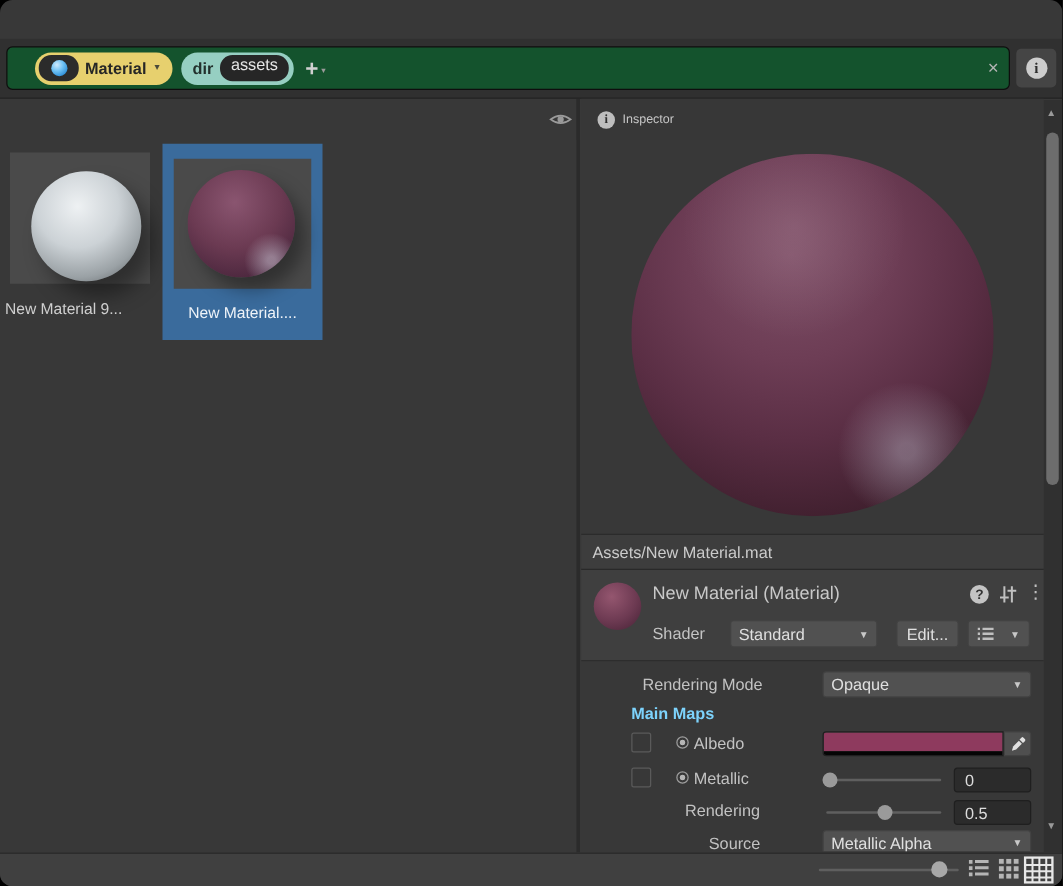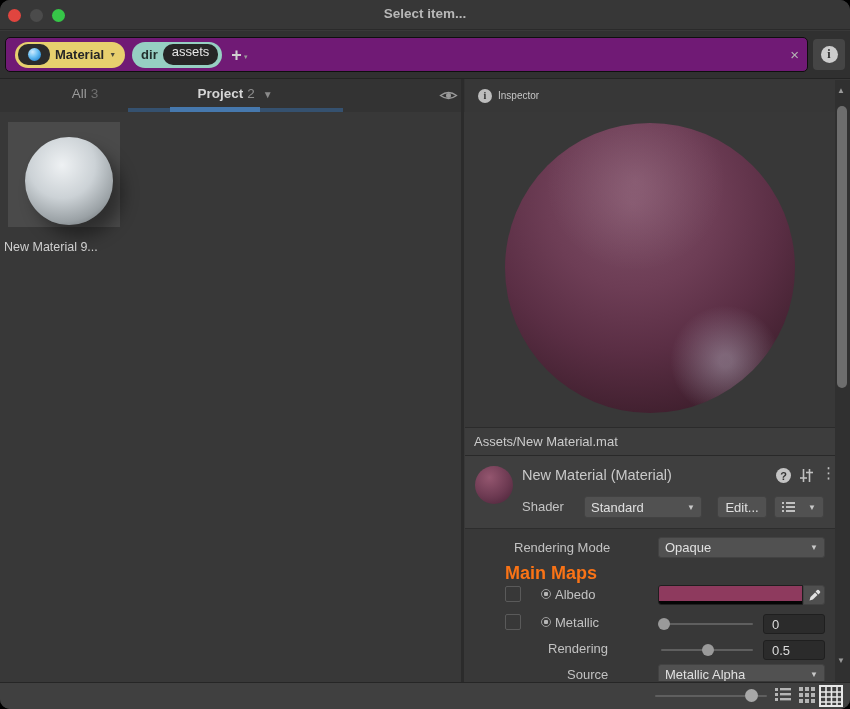--- a/index.html
+++ b/index.html
@@ -10,21 +10,21 @@
   
   #titlebar{left:0;top:0;width:850px;height:30px;background:#373737;border-bottom:1px solid #2a2a2a;}
   .traffic{top:9px;width:13px;height:13px;border-radius:50%;}
   #tl-red{left:8px;background:#e0453f;}
   #tl-mid{left:30px;background:#4b4b4b;}
   #tl-green{left:52px;background:#36c648;}
   #win-title{left:0;right:0;top:6px;text-align:center;font-size:13.5px;font-weight:bold;color:#b8b8b8;}
 
   
   #searchrow{left:0;top:31px;width:850px;height:48px;background:#303030;border-bottom:1px solid #232323;}
-  #search-field{left:5px;top:6px;width:803px;height:35px;background:#701a75;border:1px solid #0e0e0e;border-radius:5px;display:flex;align-items:center;padding:0 8px 0 9px;gap:7px;}
+  #search-field{left:5px;top:6px;width:803px;height:35px;background:#14532d;border:1px solid #0e0e0e;border-radius:5px;display:flex;align-items:center;padding:0 8px 0 22px;gap:7px;}
   .pill{height:26px;border-radius:13px;display:flex;align-items:center;padding:0 9px 0 3px;gap:5px;}
   #pill-material{background:#e7d06e;}
   #pill-material .darkbox{width:32px;height:21px;background:#2b2b2b;border-radius:10px;display:flex;align-items:center;justify-content:center;}
   .sphere-mini{width:13px;height:13px;border-radius:50%;background:radial-gradient(circle at 35% 30%,#cfeafd,#6fc2f5 40%,#2e8fd8 78%,#1b6aaa);}
   #pill-material .pill-label{font-size:13px;font-weight:bold;color:#262626;}
   .tiny-caret{font-size:7px;color:#4a4a3a;}
   #pill-dir{background:#96cfc2;padding:0 4px 0 9px;}
   #pill-dir .pill-label{font-size:13px;font-weight:bold;color:#22302c;}
   #pill-dir .darkbox{height:21px;background:#262626;border-radius:10px;padding:0 9px;display:flex;}
   #pill-dir .darkbox span{font-size:13px;color:#e6e6e6;}
@@ -89,21 +89,21 @@
   
   #props{left:0;top:417px;width:370px;height:152px;overflow:hidden;}
   .prop-label{font-size:13px;color:#c2c2c2;}
   .checkbox{width:16px;height:16px;background:#383838;border:1px solid #5a5a5a;border-radius:2px;}
   .circle-icon{width:10px;height:10px;border:1px solid #9d9d9d;border-radius:50%;background:radial-gradient(circle,#b5b5b5 0 2px,transparent 2.5px);}
   .value-box{background:#2b2b2b;border:1px solid #1f1f1f;border-radius:3px;font-size:13px;color:#dcdcdc;padding-left:8px;display:flex;align-items:center;}
   .slider-track{height:2px;background:#5f5f5f;border-radius:1px;}
   .slider-thumb{width:12px;height:12px;border-radius:50%;background:#9a9a9a;}
   #row-rendering-label{left:49px;top:11px;}
   #rendering-dd{left:193px;top:8px;width:167px;height:21px;padding:0 6px;}
-  #main-maps-label{left:40px;top:34px;font-size:18px;font-weight:bold;color:#f97316;}
+  #main-maps-label{left:40px;top:34px;font-size:13px;font-weight:bold;color:#7dd3fc;}
   #albedo-check{left:40px;top:57px;}
   #albedo-circle{left:76px;top:60px;}
   #albedo-label{left:90px;top:58px;}
   #albedo-swatch{left:193px;top:56px;width:145px;height:20px;border-radius:3px 0 0 3px;overflow:hidden;border:1px solid #1f1f1f;}
   #albedo-swatch .swatch-color{width:100%;height:15px;background:#8e3a5e;}
   #albedo-swatch .swatch-alpha{width:100%;height:4px;background:#050505;}
   #eyedropper-btn{left:338px;top:56px;width:22px;height:20px;background:#4f4f4f;border:1px solid #424242;border-radius:0 3px 3px 0;display:flex;align-items:center;justify-content:center;}
   #metallic-check{left:40px;top:85px;}
   #metallic-circle{left:76px;top:88px;}
   #metallic-label{left:90px;top:86px;}
@@ -129,26 +129,20 @@
   #zoom-thumb{left:745px;top:6px;width:13px;height:13px;background:#a8a8a8;}
   #icon-listview{left:775px;top:4px;}
   #icon-grid3{left:799px;top:4px;}
   #icon-grid4{left:819px;top:2px;}
 </style>
 </head>
 <body>
 
 <div id="window">
 
-  <div class="abs" id="titlebar">
-    <div class="abs traffic" id="tl-red"></div>
-    <div class="abs traffic" id="tl-mid"></div>
-    <div class="abs traffic" id="tl-green"></div>
-    <div class="abs" id="win-title">Select item...</div>
-  </div>
 
   <div class="abs" id="searchrow">
     <div class="abs" id="search-field">
       <span class="pill" id="pill-material">
         <span class="darkbox">
           <span class="sphere-mini"></span>
         </span>
         <span class="pill-label">Material</span>
         <span class="tiny-caret">▼</span>
       </span>
@@ -162,47 +156,43 @@
         <span>+</span>
         <span class="tiny-caret">▼</span>
       </span>
       <span id="search-clear">×</span>
     </div>
     <div class="abs" id="info-button">
       <span class="info-circle">i</span>
     </div>
   </div>
 
-  <div class="abs" id="tabbar">
-    <div class="abs tab" id="tab-all">
-      <span>All</span><span class="count">3</span>
-    </div>
-    <div class="abs tab" id="tab-project">
-      <span>Project</span><span class="count">2</span><span class="tab-caret">▼</span>
-    </div>
-    <div class="abs" id="tab-underline"></div>
-    <div class="abs" id="tab-underline-bright"></div>
-  </div>
   <svg class="abs" id="eye-icon" width="19" height="13">
     <path d="M1.5 6.5 Q9.5 0.5 17.5 6.5 Q9.5 12.5 1.5 6.5 Z" fill="none" stroke="#9a9a9a" stroke-width="1.4"></path>
     <circle cx="9.5" cy="6.5" r="2.5" fill="#9a9a9a"></circle>
   </svg>
 
   <div class="abs" id="inspector-tabstrip">
     <span class="info-circle">i</span>
     <span id="inspector-title">Inspector</span>
   </div>
   <div class="abs" id="panel-divider"></div>
 
   <div class="abs" id="leftpanel">
     <div class="abs tile-thumb" id="tile1-thumb">
       <div class="abs sphere" id="tile1-sphere"></div>
     </div>
     <div class="abs" id="tile1-label">New Material 9...</div>
 
+    <div class="abs" id="tile2-sel">
+      <div class="abs tile-thumb" id="tile2-thumb">
+        <div class="abs sphere" id="tile2-sphere"></div>
+      </div>
+      <div class="abs" id="tile2-label">New Material....</div>
+    </div>
   </div>
 
   <div class="abs" id="rightpanel">
     <div class="abs" id="preview">
       <div class="abs sphere" id="preview-sphere"></div>
     </div>
 
     <div class="abs" id="pathbar">Assets/New Material.mat</div>
 
     <div class="abs" id="mat-header">

